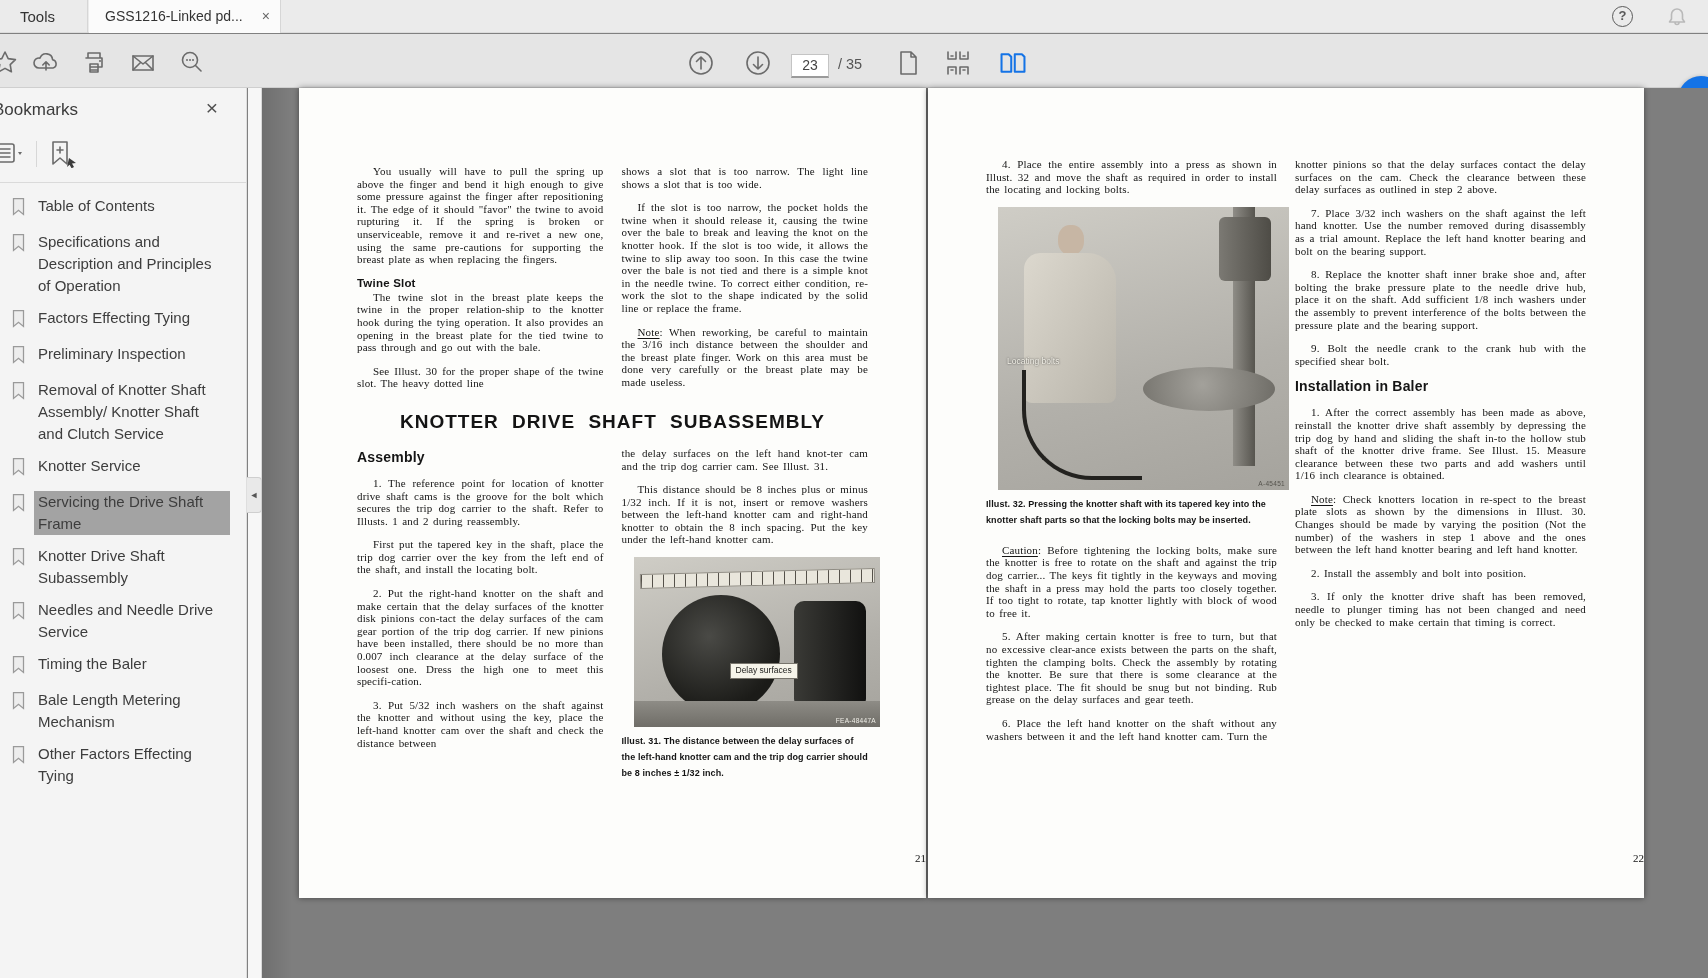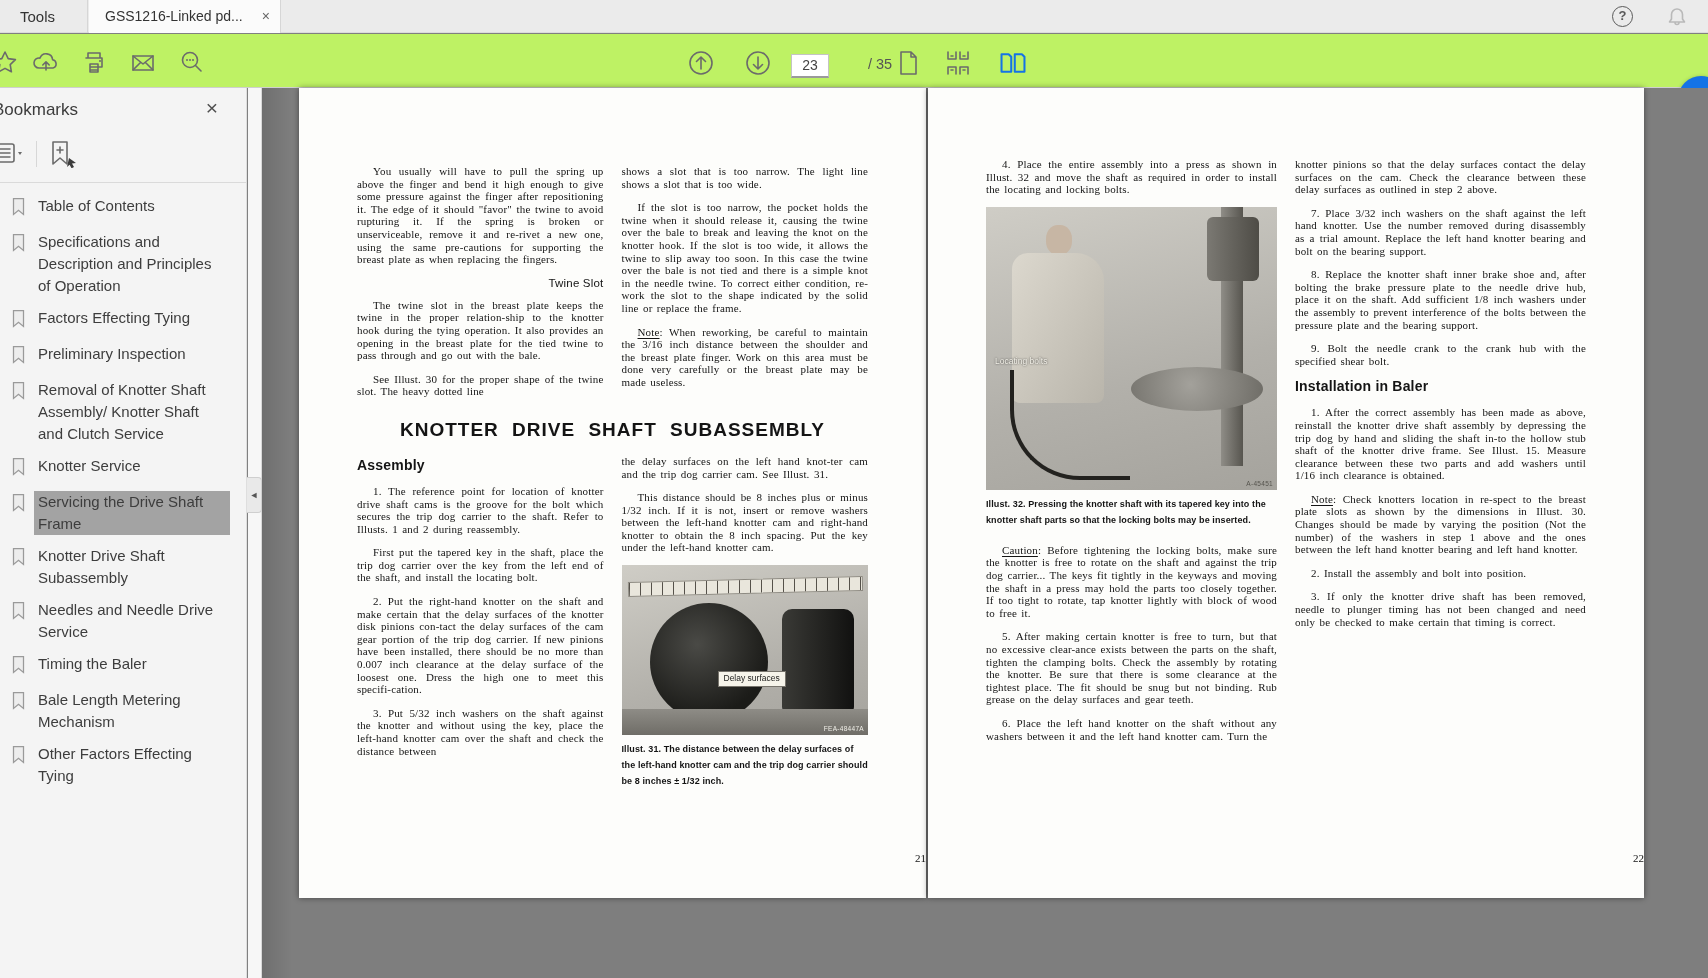--- a/index.html
+++ b/index.html
@@ -14,28 +14,28 @@
     padding-left:20px; font-size:15px; color:#333; border-right:1px solid #d6d6d6; cursor:pointer; }
   .tab-doc { position:absolute; left:89px; top:0; width:192px; height:33px; background:#fbfbfb;
     border-right:1px solid #d6d6d6; line-height:33px; padding:0 10px 0 16px; font-size:14px; color:#333;
     display:flex; align-items:center; justify-content:space-between; cursor:pointer; }
   .tab-doc .close-x { font-size:14px; color:#666; margin-left:8px; cursor:pointer; }
   .help-circle { position:absolute; left:1612px; top:6px; width:21px; height:21px; border:1.6px solid #5a5a5a;
     border-radius:50%; color:#5a5a5a; font-weight:bold; font-size:13px; text-align:center; line-height:18px; cursor:pointer; }
   .bell { position:absolute; left:1666px; top:6px; width:22px; height:22px; cursor:pointer; }
 
   
-  .toolbar { position:absolute; left:0; top:34px; width:100%; height:54px; background:#bef264;
+  .toolbar { position:absolute; left:0; top:34px; width:100%; height:54px; background:#e5e5e5;
     border-bottom:1px solid #cfcfcf; }
   .tb-icon { position:absolute; top:14px; width:30px; height:30px; cursor:pointer; }
   .tb-icon svg { width:100%; height:100%; }
   .page-input { position:absolute; left:791px; top:20px; width:38px; height:24px; border:1px solid #c4c4c4;
     border-bottom:2px solid #9a9a9a; background:#fff; font-size:14px; color:#444; text-align:center;
     line-height:21px; cursor:text; }
-  .page-total { position:absolute; left:838px; top:22px; font-size:14.5px; color:#555;margin-left:30px; }
+  .page-total { position:absolute; left:838px; top:22px; font-size:14.5px; color:#555; }
   .fab-blue { position:absolute; right:-16px; top:42px; width:46px; height:46px; border-radius:50%;
     background:#1473e6; box-shadow:0 1px 4px rgba(0,0,0,.3); cursor:pointer; }
 
   
   .sidebar { position:absolute; left:0; top:88px; width:247px; height:890px; background:#f4f4f4;
     border-right:1px solid #dedede; overflow:hidden; }
   .sb-title { position:absolute; left:-7px; top:12px; font-size:17px; color:#3c3c3c; }
   .sb-close { position:absolute; right:28px; top:8px; font-size:21px; color:#4f4f4f; cursor:pointer; }
   .sb-tools { position:absolute; left:-6px; top:48px; height:36px; display:flex; align-items:center; }
   .sb-tool { width:34px; height:28px; margin-right:6px; cursor:pointer; }
@@ -61,28 +61,28 @@
   .page-22 { left:666px; width:716px; }
   .pageno { position:absolute; bottom:34px; width:100%; text-align:right;
     font-family:"Liberation Serif", serif; font-size:11px; }
 
   .twocol { display:flex; gap:18px; padding:0 58px; }
   .col { flex:1; min-width:0; }
   .p { font-family:"Liberation Serif", serif; font-size:11px; line-height:12.6px;
     letter-spacing:.15px; word-spacing:1.5px; text-align:justify; text-indent:16px; margin-bottom:11px; }
   .p.noind { text-indent:0; }
   .u { text-decoration:underline; text-underline-offset:1.5px; }
-  .h-small { font-size:11.5px; font-weight:normal; letter-spacing:.2px; margin:4px 0 10px;text-align:right; }
+  .h-small { font-size:11.5px; font-weight:bold; letter-spacing:.2px; margin:4px 0 2px; }
   .h-main { font-size:19px; font-weight:bold; text-align:center; letter-spacing:1px; word-spacing:7px;
     margin:10px 0 14px; }
   .h-sub { font-size:14px; font-weight:bold; letter-spacing:.2px; margin:2px 0 12px; }
   .caption { font-size:9px; font-weight:bold; line-height:16px; margin-top:6px; letter-spacing:.1px; }
 
   
-  .photo { position:relative; width:100%; overflow:hidden; background:linear-gradient(165deg,#cfcdc6,#b2b0aa 60%,#a5a39d); }
+  .photo { position:relative; width:100%; overflow:hidden; background:linear-gradient(165deg,#cfcdc6,#b2b0aa 60%,#a5a39d);margin-left:12px; }
   .photo31 { height:170px; margin-top:4px; }
   .p31-tape { position:absolute; left:6px; right:6px; top:14px; height:15px; background:#e9e6dc;
     background-image:repeating-linear-gradient(90deg,#55514a 0 1px,transparent 1px 11px); transform:rotate(-1.5deg);
     border:1px solid #8d8a82; }
   .p31-cam { position:absolute; left:28px; top:38px; width:118px; height:118px; border-radius:50%;
     background:radial-gradient(circle at 40% 35%,#4a4a46,#1b1b18 70%); }
   .p31-cam2 { position:absolute; right:14px; top:44px; width:72px; height:108px; border-radius:10px;
     background:linear-gradient(90deg,#3a3a36,#111110); }
   .p31-bench { position:absolute; left:0; right:0; bottom:0; height:26px; background:linear-gradient(#8e8c86,#6f6d67); }
   .photo-label { position:absolute; background:#f6f4ea; border:1px solid #77746c; color:#1c1c1a;

